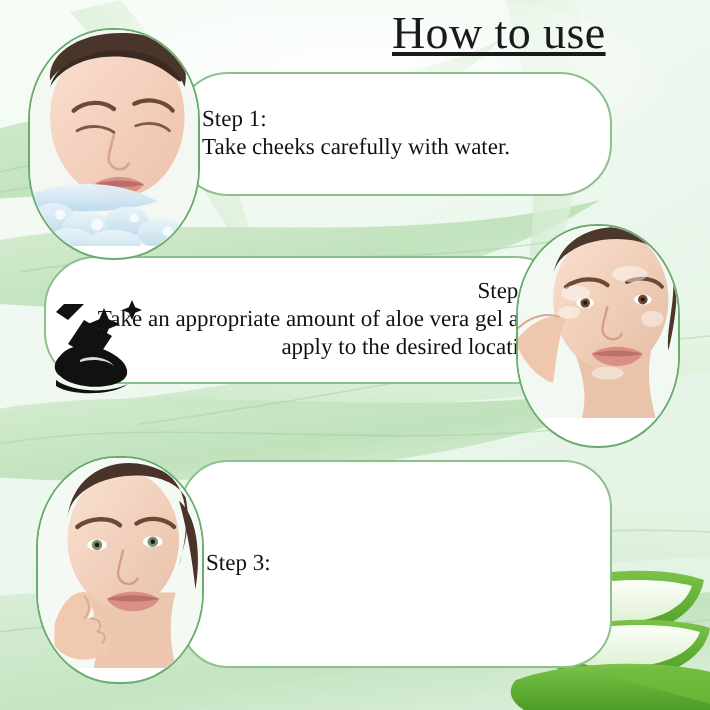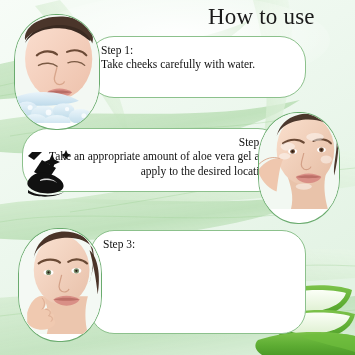--- a/index.html
+++ b/index.html
@@ -16,20 +16,21 @@
 
   
   .card {
     position:absolute;
     background:#ffffff;
     border:1.6px solid #8cc18c;
     border-radius:26px;
     z-index:3;
     display:flex;
     flex-direction:column;
+    justify-content:center;
     padding:6px 12px;
   }
   .steplabel { font-size:11.5px; color:#111; line-height:1.24; white-space:nowrap; }
   .stepbody  { font-size:11.5px; color:#111; line-height:1.24; }
 
   
   .photo {
     position:absolute;
     border:1.8px solid #6aab6e;
     background:#ffffff;
@@ -255,21 +256,21 @@
       <path d="M 36 106 C 41 106, 42 110, 39 113"></path>
     </g>
   </svg>
 </div>
 
 <div class="card" id="card3">
   <div class="steplabel">Step 3:</div>
 </div>
 
 <style>
-  #title   { left:208px; top:4px; }
+  #title   { left:196px; top:4px;text-decoration:underline; }
 
   #photo1  { left:14px;  top:14px;  width:86px;  height:116px; border-radius:42px/46px; }
   #card1   { left:88px;  top:36px;  width:218px; height:62px; }
 
   #card2   { left:22px;  top:128px; width:262px; height:64px; border-radius:26px; }
   #photo2  { left:258px; top:112px; width:82px;  height:112px; border-radius:40px/46px; }
   #handicon{ left:26px;  top:150px; }
 
   #photo3  { left:18px;  top:228px; width:84px;  height:114px; border-radius:40px/46px; }
   #card3   { left:90px;  top:230px; width:216px; height:104px; border-radius:24px; }

